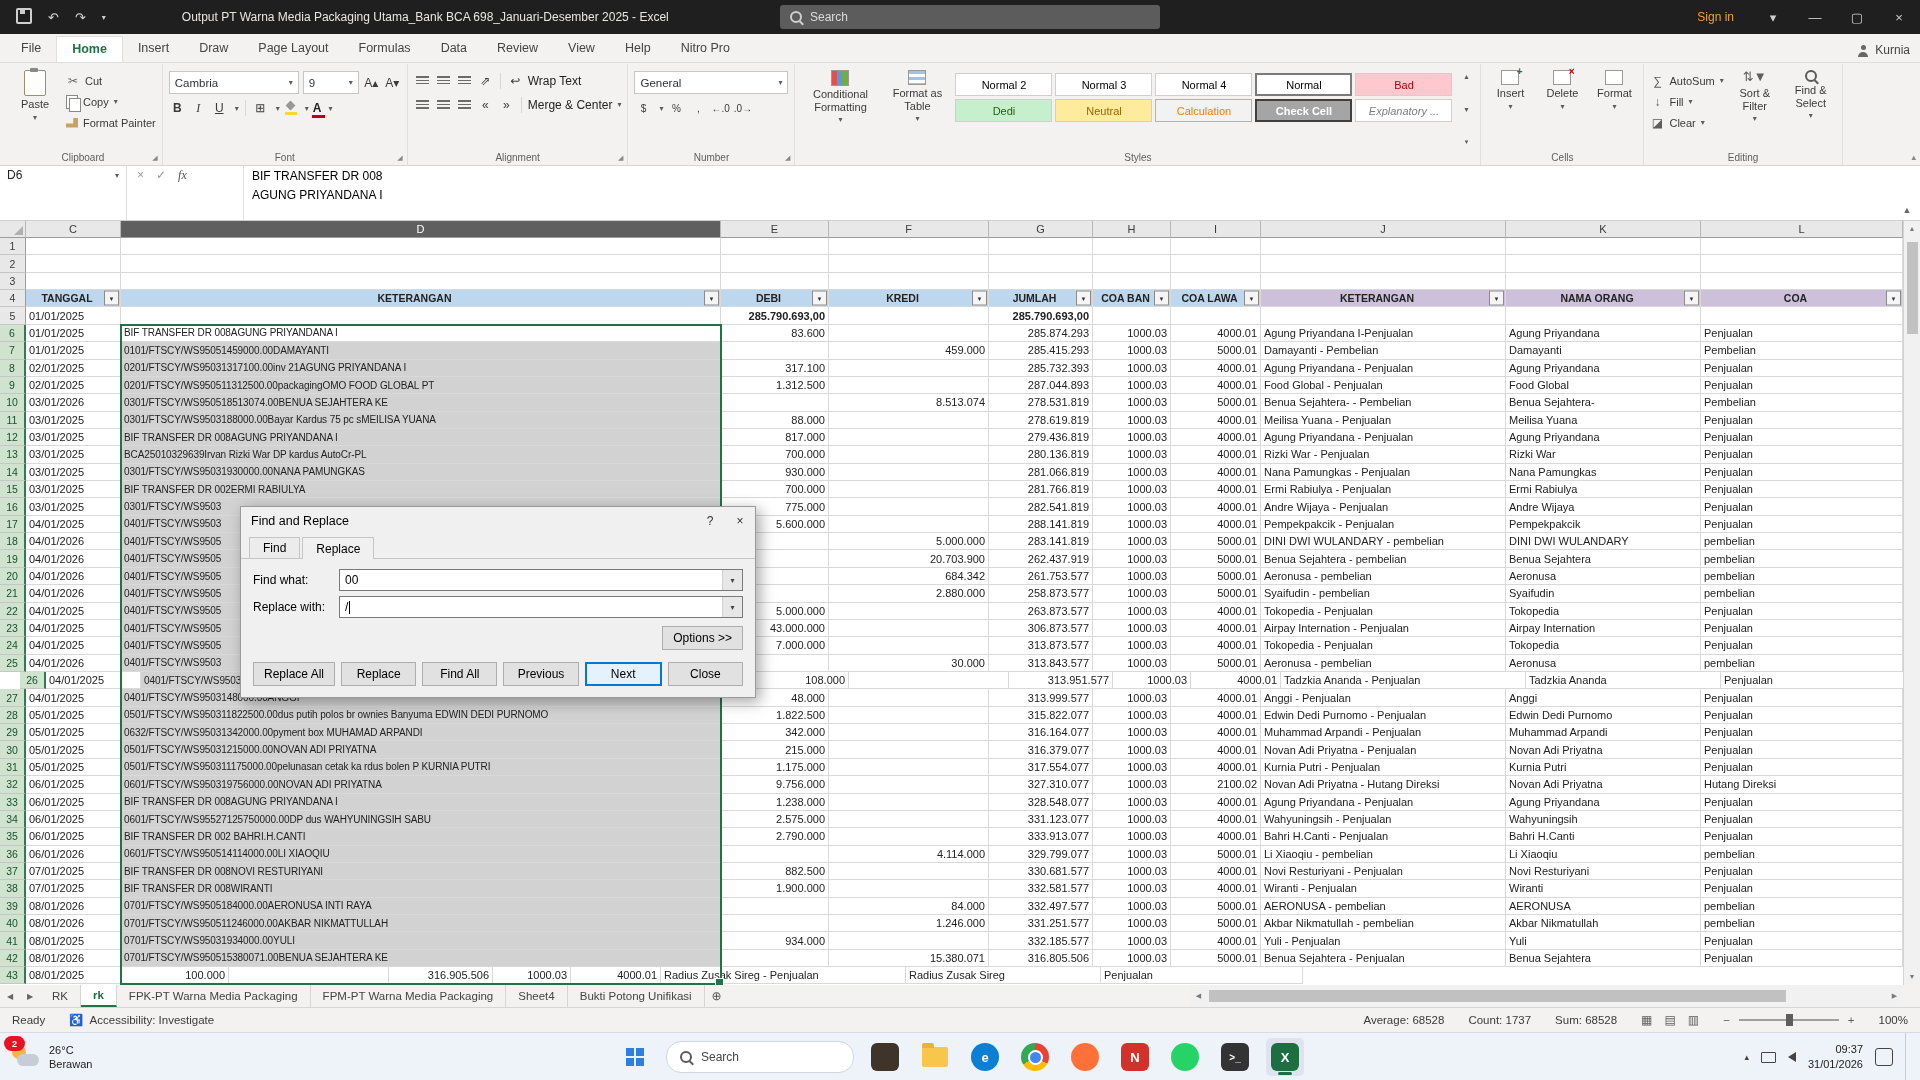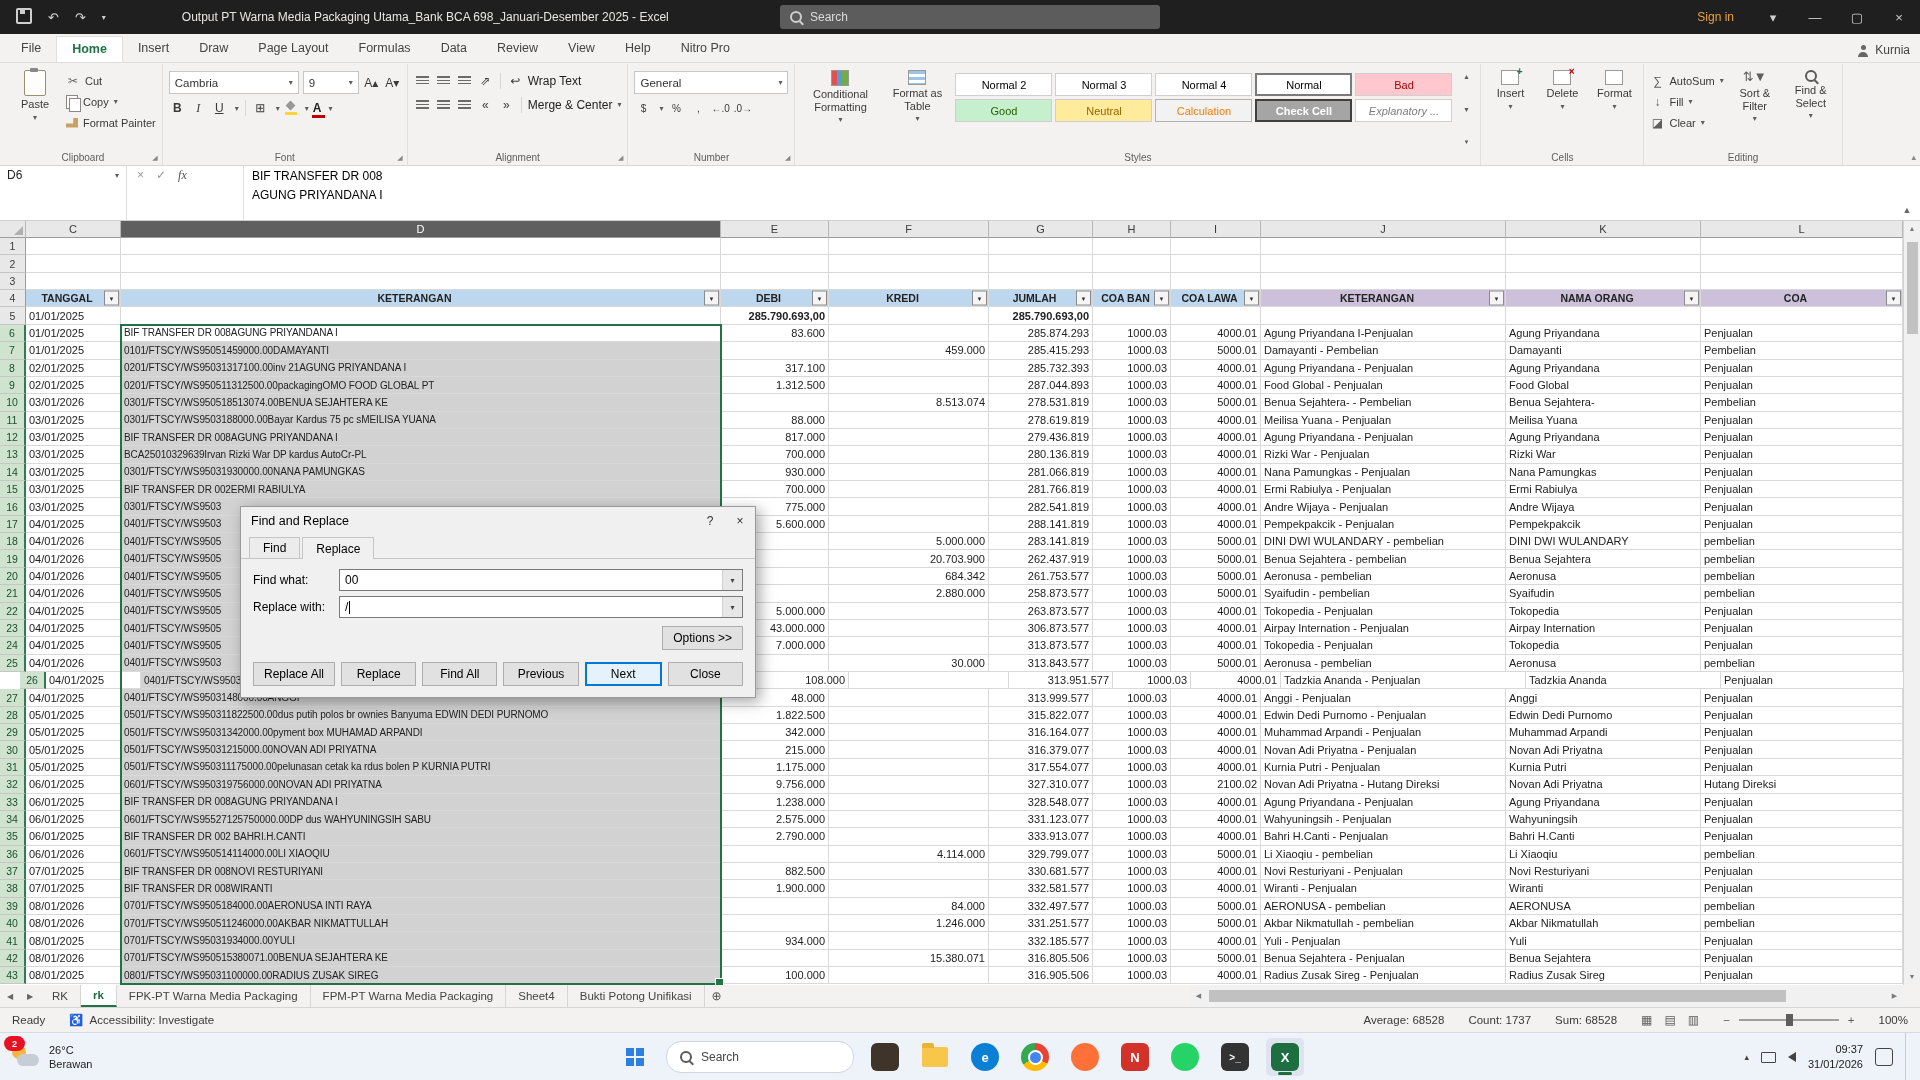--- a/index.html
+++ b/index.html
@@ -378,21 +378,21 @@
       <span class="ftico"></span>
       <span>Format as Table</span>
       <span class="mini-arrow">▾</span>
     </div>
     <div class="gallery">
         <div class="gcell g-normal">Normal 2</div>
         <div class="gcell g-normal">Normal 3</div>
         <div class="gcell g-normal">Normal 4</div>
         <div class="gcell g-normal-selected">Normal</div>
         <div class="gcell g-bad">Bad</div>
-        <div class="gcell g-good">Good</div>
+        <div class="gcell g-good">Dedi</div>
         <div class="gcell g-neutral">Neutral</div>
         <div class="gcell g-calculation">Calculation</div>
         <div class="gcell g-check">Check Cell</div>
         <div class="gcell g-explanatory">Explanatory ...</div>
       </div>
     <div class="galscroll">
       <span>▲</span>
       <span>▼</span>
       <span>▾</span>
     </div>
@@ -878,21 +878,21 @@
         <div class="cell colG" style="width: 104px;">315.822.077</div>
         <div class="cell colH" style="width: 78px;">1000.03</div>
         <div class="cell colI" style="width: 90px;">4000.01</div>
         <div class="cell colJ" style="width: 245px;">Edwin Dedi Purnomo - Penjualan</div>
         <div class="cell colK" style="width: 195px;">Edwin Dedi Purnomo</div>
         <div class="cell colL" style="width: 202px;">Penjualan</div>
       </div>
       <div class="grow" style="height: 17.37px;">
         <div class="rowhdr selhdr">29</div>
         <div class="cell colC" style="width: 95px;">05/01/2025</div>
-        <div class="cell colD selcell" style="width: 600px;">0501/FTSCY/WS95031342000.00pyment box MUHAMAD ARPANDI</div>
+        <div class="cell colD selcell" style="width: 600px;">0632/FTSCY/WS95031342000.00pyment box MUHAMAD ARPANDI</div>
         <div class="cell colE" style="width: 108px;">342.000</div>
         <div class="cell colF" style="width: 160px;"></div>
         <div class="cell colG" style="width: 104px;">316.164.077</div>
         <div class="cell colH" style="width: 78px;">1000.03</div>
         <div class="cell colI" style="width: 90px;">4000.01</div>
         <div class="cell colJ" style="width: 245px;">Muhammad Arpandi - Penjualan</div>
         <div class="cell colK" style="width: 195px;">Muhammad Arpandi</div>
         <div class="cell colL" style="width: 202px;">Penjualan</div>
       </div>
       <div class="grow" style="height: 17.37px;">
@@ -1060,21 +1060,20 @@
         <div class="cell colG" style="width: 104px;">316.805.506</div>
         <div class="cell colH" style="width: 78px;">1000.03</div>
         <div class="cell colI" style="width: 90px;">5000.01</div>
         <div class="cell colJ" style="width: 245px;">Benua Sejahtera - Penjualan</div>
         <div class="cell colK" style="width: 195px;">Benua Sejahtera</div>
         <div class="cell colL" style="width: 202px;">Penjualan</div>
       </div>
       <div class="grow" style="height: 17.37px;">
         <div class="rowhdr selhdr">43</div>
         <div class="cell colC" style="width: 95px;">08/01/2025</div>
-        <div class="cell colD selcell" style="width: 600px;">0801/FTSCY/WS95031100000.00RADIUS ZUSAK SIREG</div>
         <div class="cell colE" style="width: 108px;">100.000</div>
         <div class="cell colF" style="width: 160px;"></div>
         <div class="cell colG" style="width: 104px;">316.905.506</div>
         <div class="cell colH" style="width: 78px;">1000.03</div>
         <div class="cell colI" style="width: 90px;">4000.01</div>
         <div class="cell colJ" style="width: 245px;">Radius Zusak Sireg - Penjualan</div>
         <div class="cell colK" style="width: 195px;">Radius Zusak Sireg</div>
         <div class="cell colL" style="width: 202px;">Penjualan</div>
       </div>
     </div>

